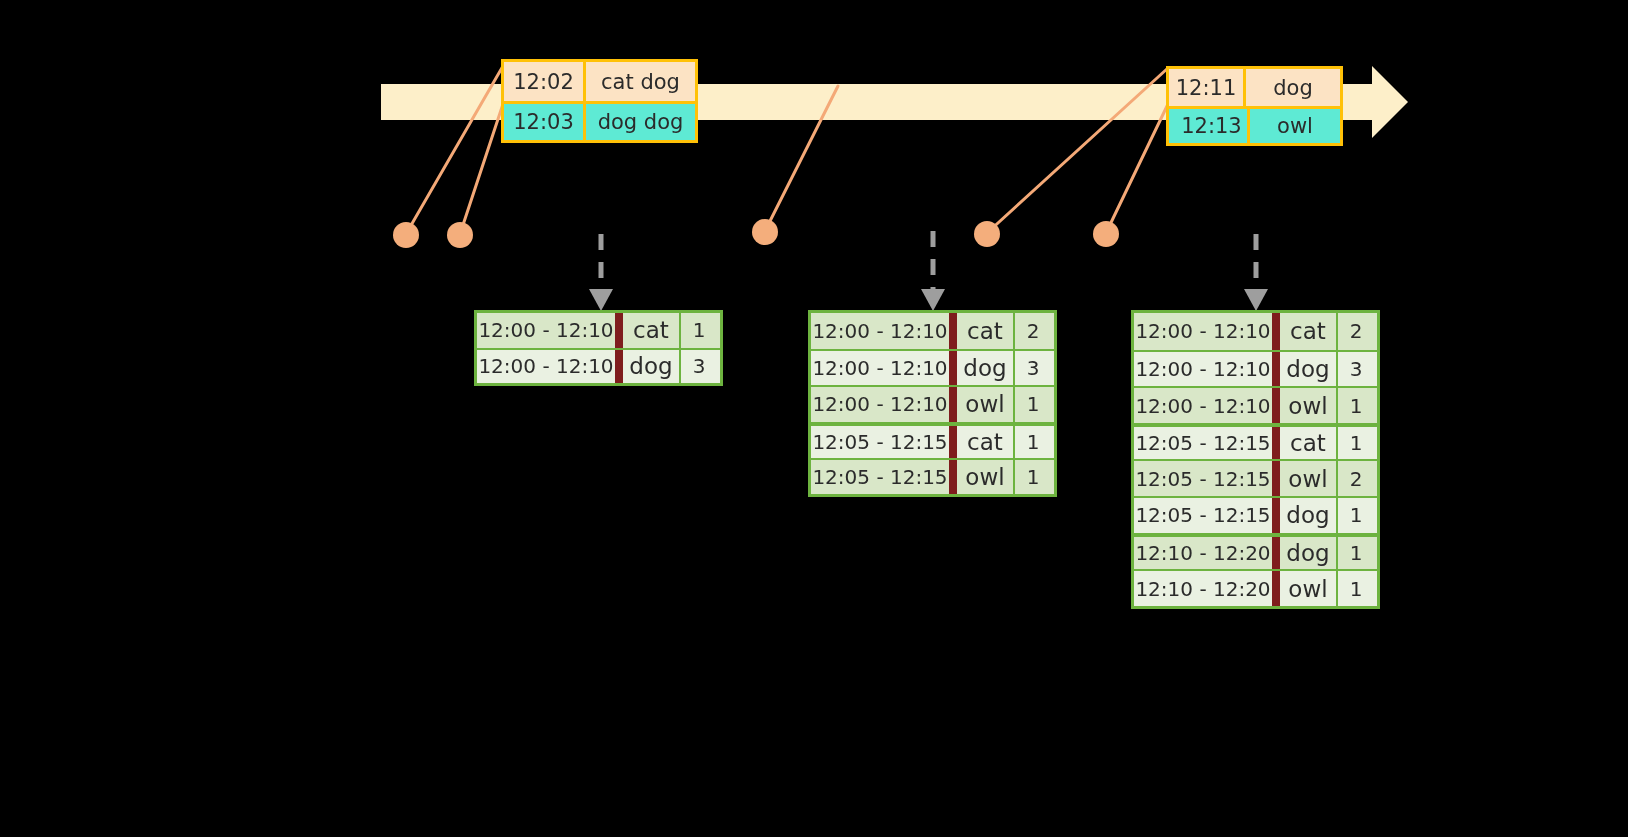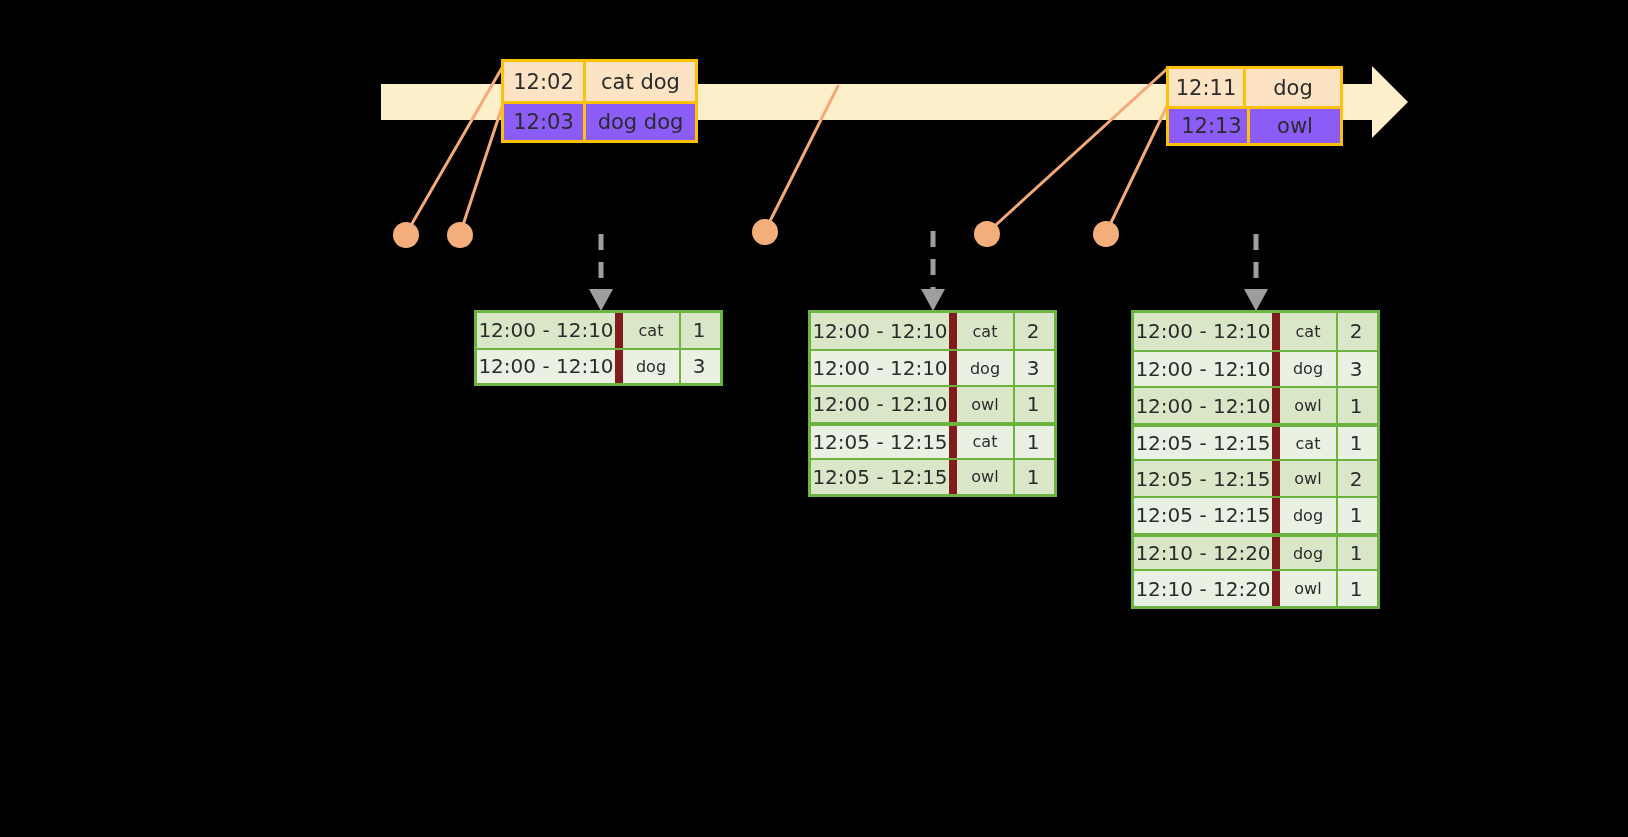--- a/index.html
+++ b/index.html
@@ -41,21 +41,21 @@
   }
   .event-row {
     display: flex;
     flex-direction: row;
     box-sizing: border-box;
   }
   .event-row + .event-row {
     border-top: 3px solid #FFC107;
   }
   .event-row.shade-dark { background: #FCE3C4; }
-  .event-row.shade-light { background: #8b5cf6; }
+  .event-row.shade-light { background: #5eead4; }
 
   .ev-time {
     box-sizing: border-box;
     display: flex;
     align-items: center;
     justify-content: center;
     border-right: 3px solid #FFC107;
     color: #2b2b2b;
     font-size: 21px;
     white-space: nowrap;
@@ -105,21 +105,21 @@
     white-space: nowrap;
     width: 146px;
   }
   .res-key {
     box-sizing: border-box;
     display: flex;
     align-items: center;
     justify-content: center;
     border-right: 2px solid #6DB33F;
     color: #2b2b2b;
-    font-size: 16px;
+    font-size: 23px;
     white-space: nowrap;
     width: 58px;
   }
   .res-count {
     box-sizing: border-box;
     display: flex;
     align-items: center;
     justify-content: center;
     color: #2b2b2b;
     font-size: 20px;

